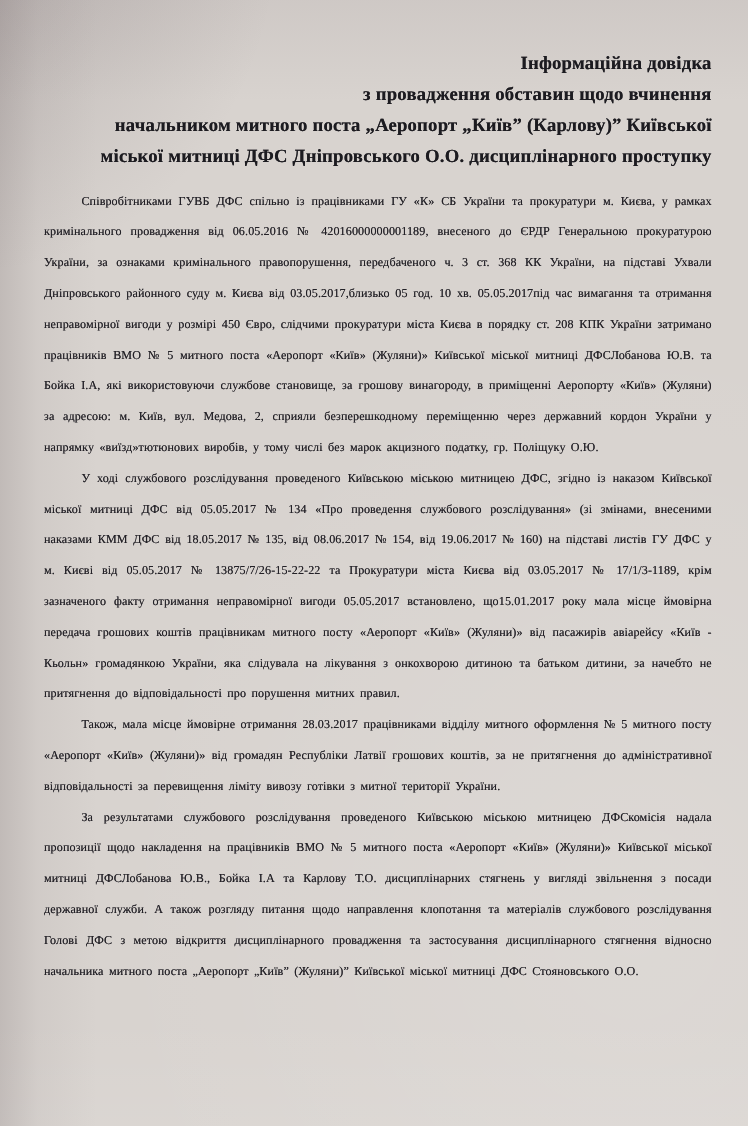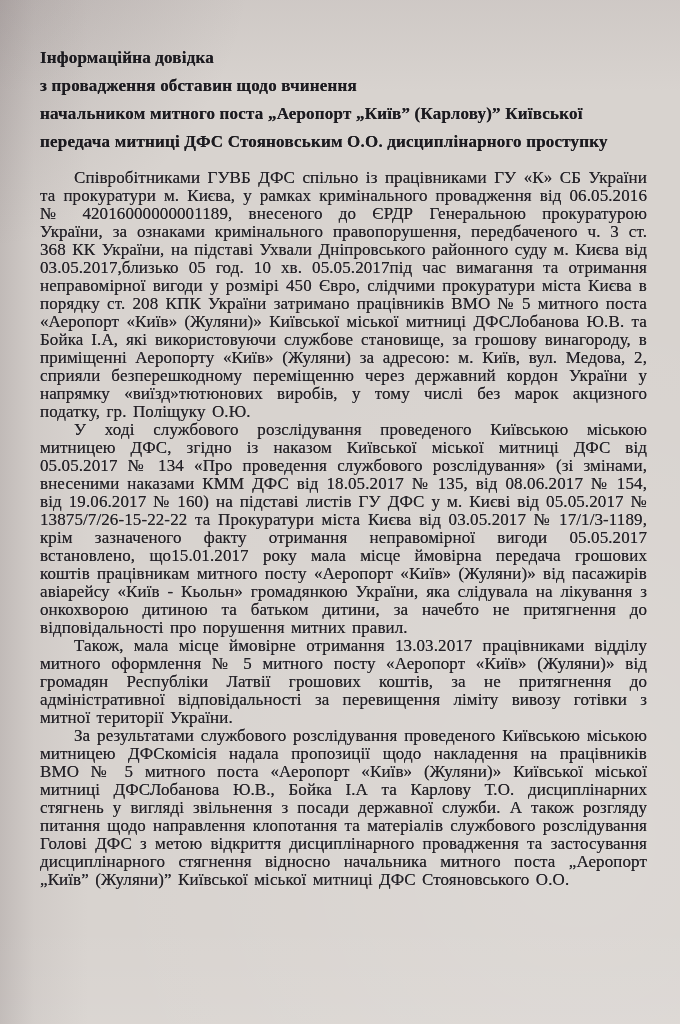--- a/index.html
+++ b/index.html
@@ -29,49 +29,49 @@
     top: 0; left: 0; right: 0; bottom: 0;
     padding: 44px 33px 10px 40px;
     box-sizing: border-box;
     overflow: hidden;
   }
   .title {
     margin: 0 0 13px 0;
     font-size: 17px;
     line-height: 28px;
     font-weight: bold;
-    text-align: left;
+    text-align: right;
     color: #1c1b20;
     letter-spacing: 0.2px;
     text-shadow: 0 0 0.5px rgba(28,27,32,0.85);
   }
   .title .tl { display: block; }
   .para {
     margin: 0;
-    font-size: 17px;
-    line-height: 18px;
+    font-size: 11px;
+    line-height: 28px;
     text-align: justify;
     text-indent: 34px;
     word-spacing: 2px;
     letter-spacing: 0.1px;
     text-shadow: 0 0 0.35px rgba(32,30,36,0.7);
   }
 </style>
 </head>
 <body>
 
 <div class="photo">
   <div class="page">
 
     <h1 class="title">
       <span class="tl">Інформаційна довідка</span>
       <span class="tl">з провадження обставин щодо вчинення</span>
       <span class="tl">начальником митного поста „Аеропорт „Київ” (Карлову)” Київської</span>
-      <span class="tl">передача митниці ДФС Стояновським О.О. дисциплінарного проступку</span>
+      <span class="tl">міської митниці ДФС Дніпровського О.О. дисциплінарного проступку</span>
     </h1>
 
     <p class="para">Співробітниками ГУВБ ДФС спільно із працівниками ГУ «К» СБ України та прокуратури м. Києва, у рамках кримінального провадження від 06.05.2016 № 42016000000001189, внесеного до ЄРДР Генеральною прокуратурою України, за ознаками кримінального правопорушення, передбаченого ч. 3 ст. 368 КК України, на підставі Ухвали Дніпровського районного суду м. Києва від 03.05.2017,близько 05 год. 10 хв. 05.05.2017під час вимагання та отримання неправомірної вигоди у розмірі 450 Євро, слідчими прокуратури міста Києва в порядку ст. 208 КПК України затримано працівників ВМО № 5 митного поста «Аеропорт «Київ» (Жуляни)» Київської міської митниці ДФСЛобанова Ю.В. та Бойка І.А, які використовуючи службове становище, за грошову винагороду, в приміщенні Аеропорту «Київ» (Жуляни) за адресою: м. Київ, вул. Медова, 2, сприяли безперешкодному переміщенню через державний кордон України у напрямку «виїзд»тютюнових виробів, у тому числі без марок акцизного податку, гр. Поліщуку О.Ю.</p>
     <p class="para">У ході службового розслідування проведеного Київською міською митницею ДФС, згідно із наказом Київської міської митниці ДФС від 05.05.2017 № 134 «Про проведення службового розслідування» (зі змінами, внесеними наказами КММ ДФС від 18.05.2017 № 135, від 08.06.2017 № 154, від 19.06.2017 № 160) на підставі листів ГУ ДФС у м. Києві від 05.05.2017 № 13875/7/26-15-22-22 та Прокуратури міста Києва від 03.05.2017 № 17/1/3-1189, крім зазначеного факту отримання неправомірної вигоди 05.05.2017 встановлено, що15.01.2017 року мала місце ймовірна передача грошових коштів працівникам митного посту «Аеропорт «Київ» (Жуляни)» від пасажирів авіарейсу «Київ - Кьольн» громадянкою України, яка слідувала на лікування з онкохворою дитиною та батьком дитини, за начебто не притягнення до відповідальності про порушення митних правил.</p>
-    <p class="para">Також, мала місце ймовірне отримання 13.03.2017 працівниками відділу митного оформлення № 5 митного посту «Аеропорт «Київ» (Жуляни)» від громадян Республіки Латвії грошових коштів, за не притягнення до адміністративної відповідальності за перевищення ліміту вивозу готівки з митної території України.</p>
+    <p class="para">Також, мала місце ймовірне отримання 28.03.2017 працівниками відділу митного оформлення № 5 митного посту «Аеропорт «Київ» (Жуляни)» від громадян Республіки Латвії грошових коштів, за не притягнення до адміністративної відповідальності за перевищення ліміту вивозу готівки з митної території України.</p>
     <p class="para">За результатами службового розслідування проведеного Київською міською митницею ДФСкомісія надала пропозиції щодо накладення на працівників ВМО № 5 митного поста «Аеропорт «Київ» (Жуляни)» Київської міської митниці ДФСЛобанова Ю.В., Бойка І.А та Карлову Т.О. дисциплінарних стягнень у вигляді звільнення з посади державної служби. А також розгляду питання щодо направлення клопотання та матеріалів службового розслідування Голові ДФС з метою відкриття дисциплінарного провадження та застосування дисциплінарного стягнення відносно начальника митного поста „Аеропорт „Київ” (Жуляни)” Київської міської митниці ДФС Стояновського О.О.</p>
 
   </div>
 </div>
 
 </body></html>

